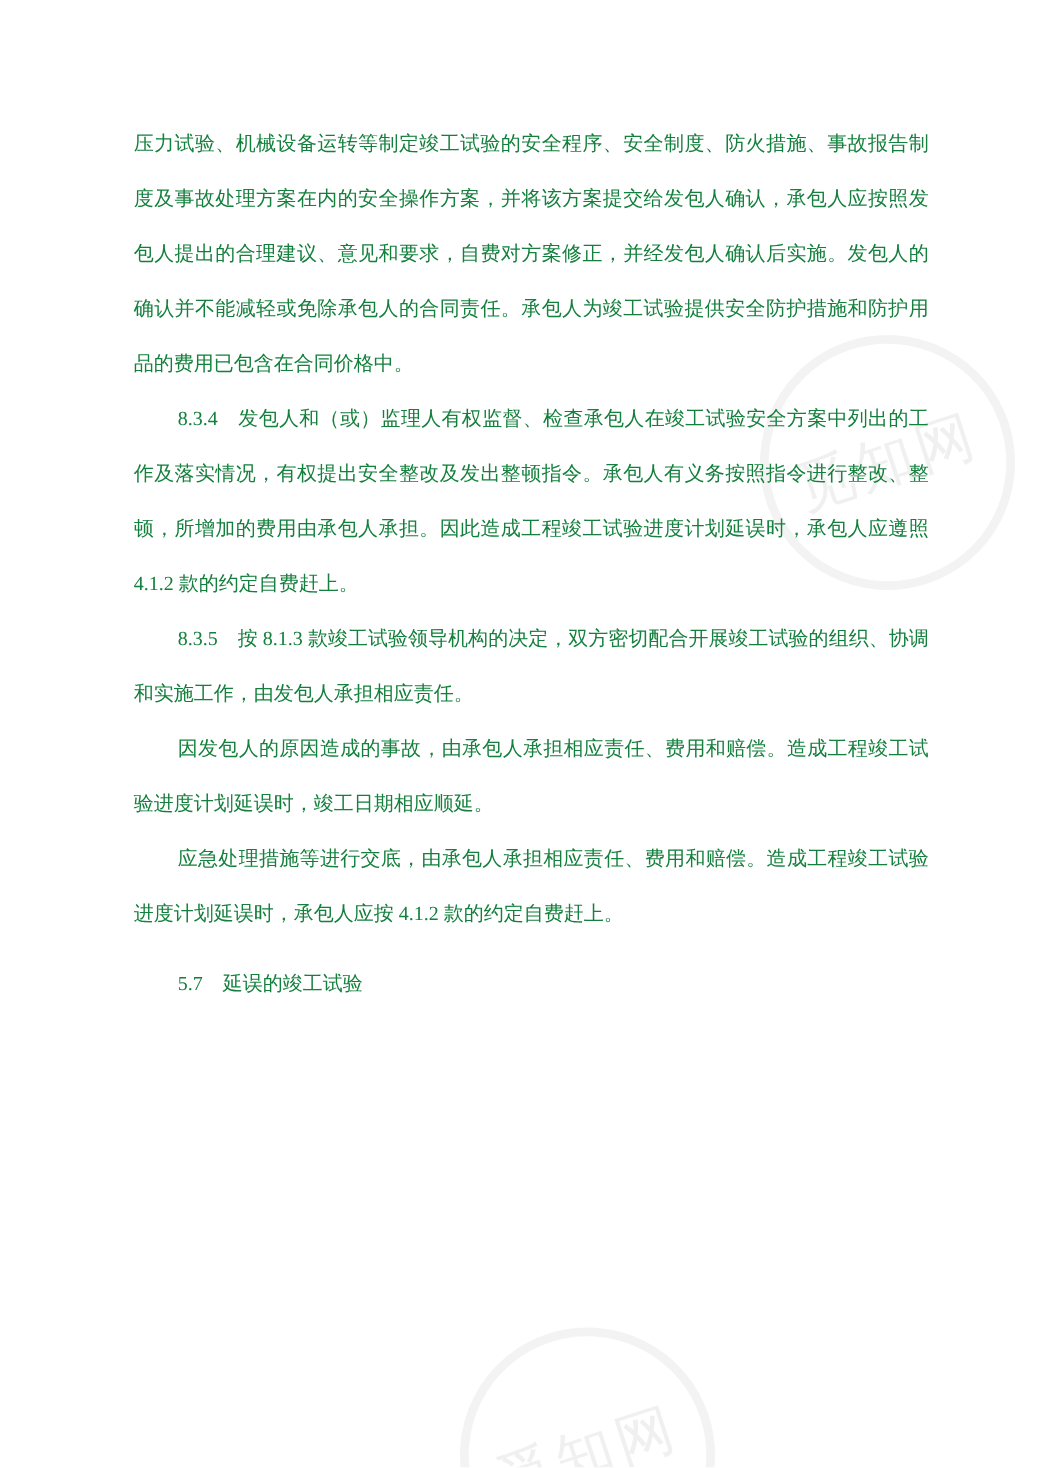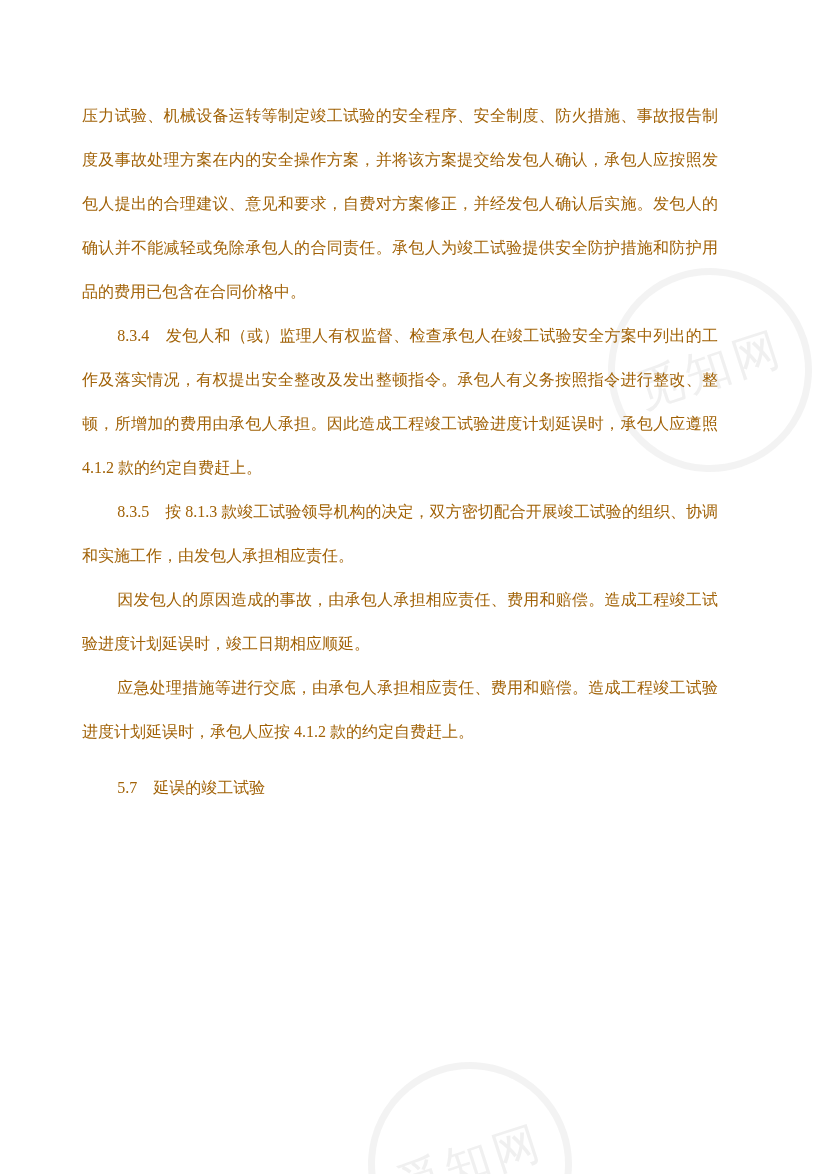--- a/index.html
+++ b/index.html
@@ -10,24 +10,24 @@
   .page {
     position: relative;
     width: 830px;
     height: 1174px;
     background: #ffffff;
     overflow: hidden;
     font-family: "Liberation Serif", "DejaVu Serif", serif;
   }
   .content {
     position: absolute;
-    left: 82px;
+    left: 107px;
     top: 94px;
     width: 636px;
-    color: #a16207;
+    color: #15803d;
     font-size: 16px;
     line-height: 44px;
     text-align: justify;
   }
   .para {
     margin: 0;
     word-break: break-all;
   }
   .para.indent {
     text-indent: 2.2em;

